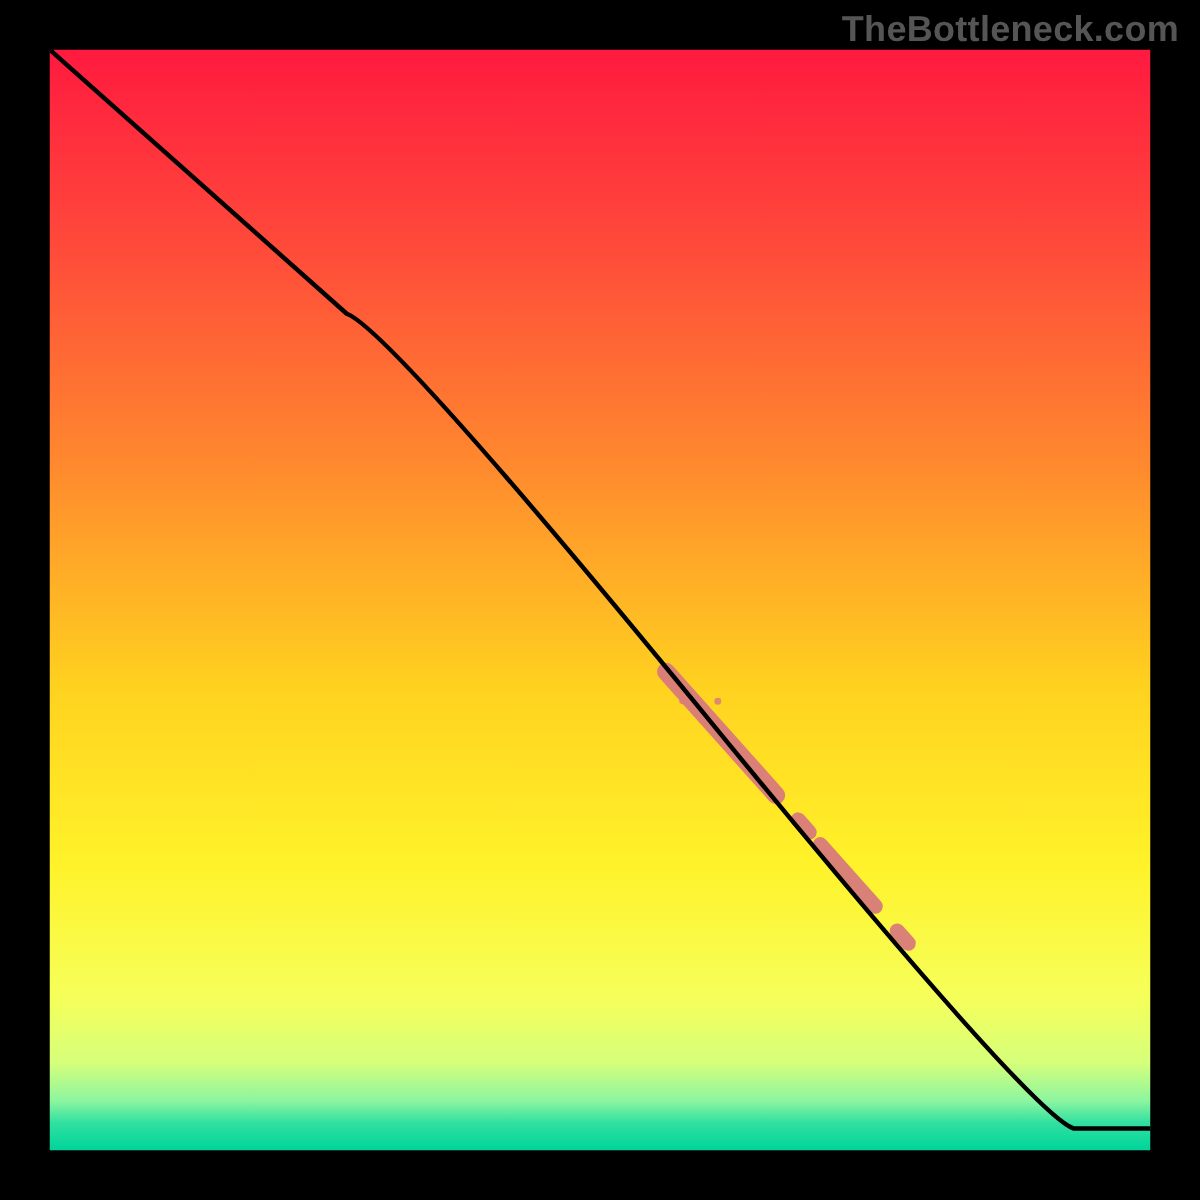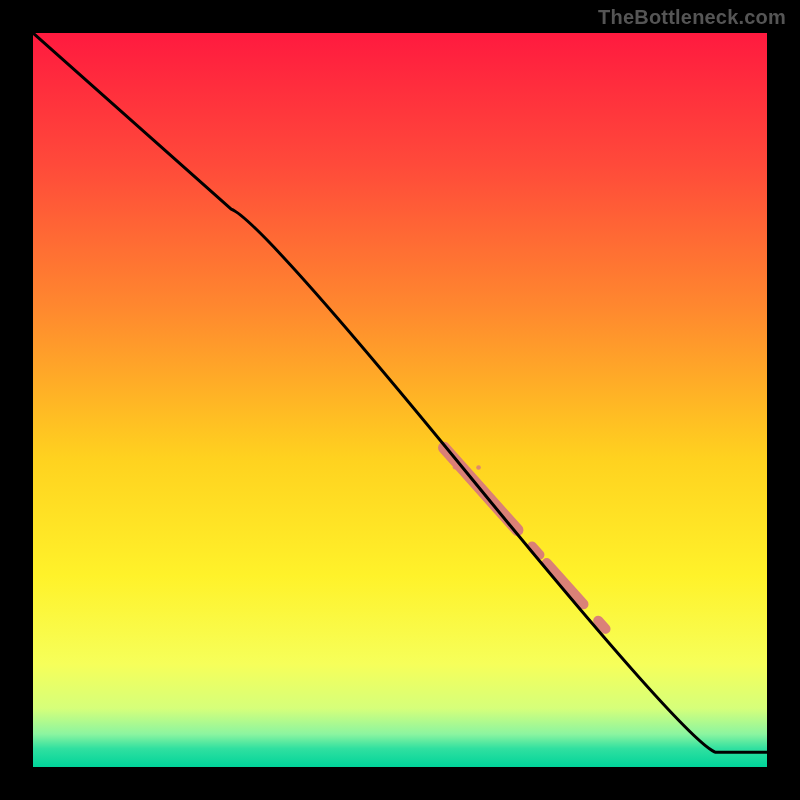--- a/index.html
+++ b/index.html
@@ -8,21 +8,21 @@
     position: relative;
     width: 800px;
     height: 800px;
     background: #000;
   }
   .watermark {
     position: absolute;
     top: 6px;
     right: 14px;
     font-family: Arial, Helvetica, sans-serif;
-    font-size: 20px;
+    font-size: 24px;
     font-weight: 600;
     color: #555;
     letter-spacing: 0.2px;
     user-select: none;
   }
   svg { display: block; }
 </style>
 </head>
 <body>
 

